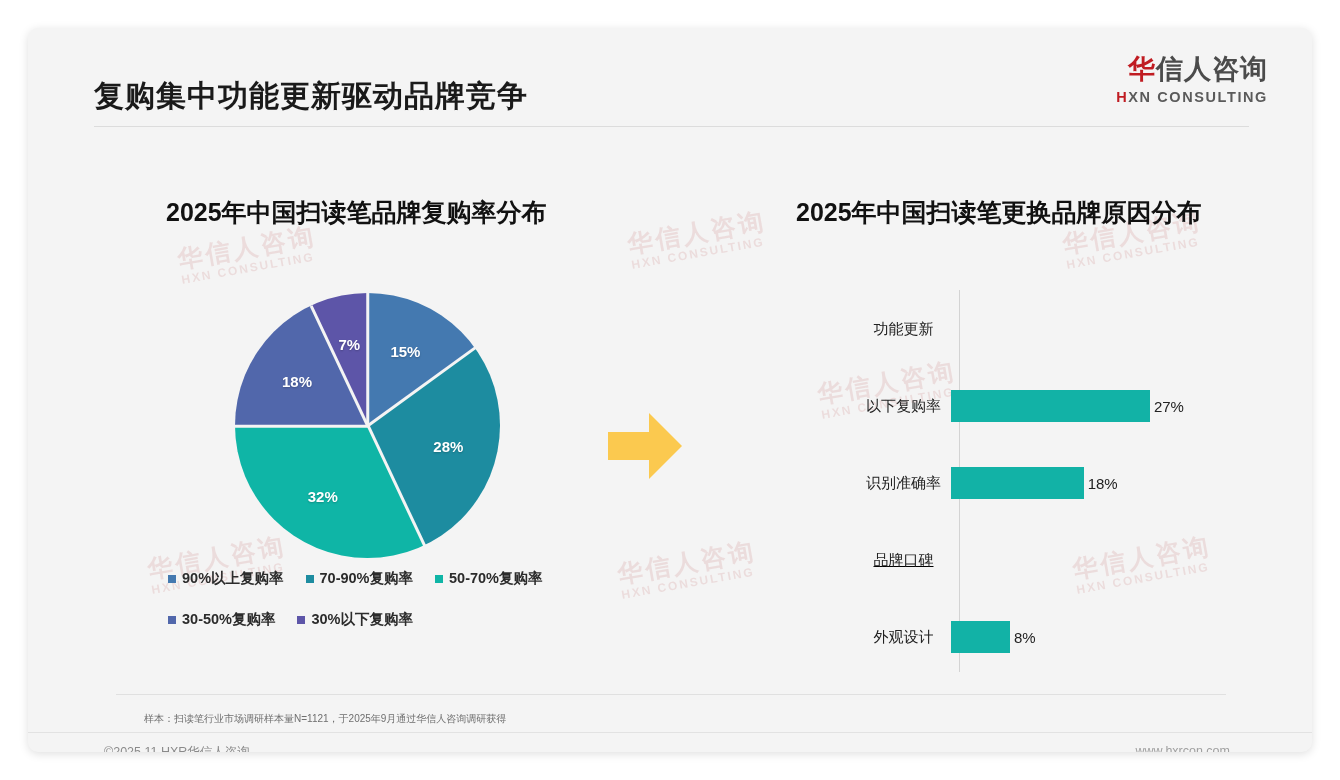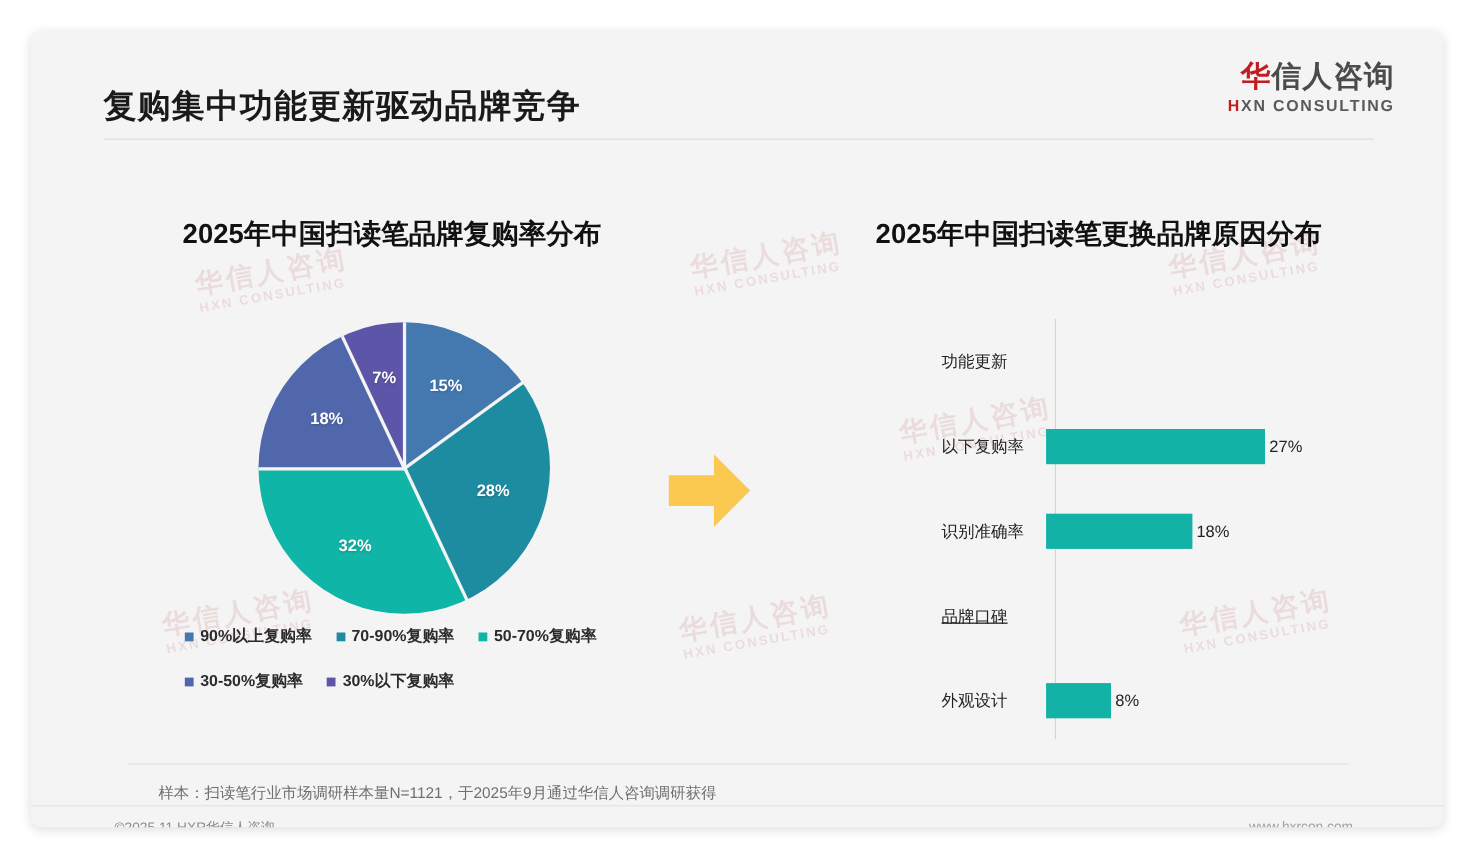--- a/index.html
+++ b/index.html
@@ -176,21 +176,21 @@
   .bar-row {
     position: absolute;
     left: 0;
     width: 420px;
     height: 34px;
     display: flex;
     align-items: center;
   }
   .bar-cat {
     width: 95px;
-    text-align: left;
+    text-align: center;
     font-size: 15px;
     color: #222222;
     white-space: nowrap;
     flex: 0 0 auto;
     padding-right: 0;
   }
   .bar-track {
     position: relative;
     flex: 1 1 auto;
     height: 100%;
@@ -214,21 +214,21 @@
     left: 88px;
     top: 666px;
     width: 1110px;
     height: 1px;
     background: #e0e0e0;
   }
   .footnote {
     position: absolute;
     left: 116px;
     top: 684px;
-    font-size: 14px;
+    font-size: 10px;
     color: #6f6f6f;
     white-space: nowrap;
   }
   .footer-rule {
     position: absolute;
     left: 0;
     top: 704px;
     width: 1284px;
     height: 1px;
     background: #e2e2e2;

